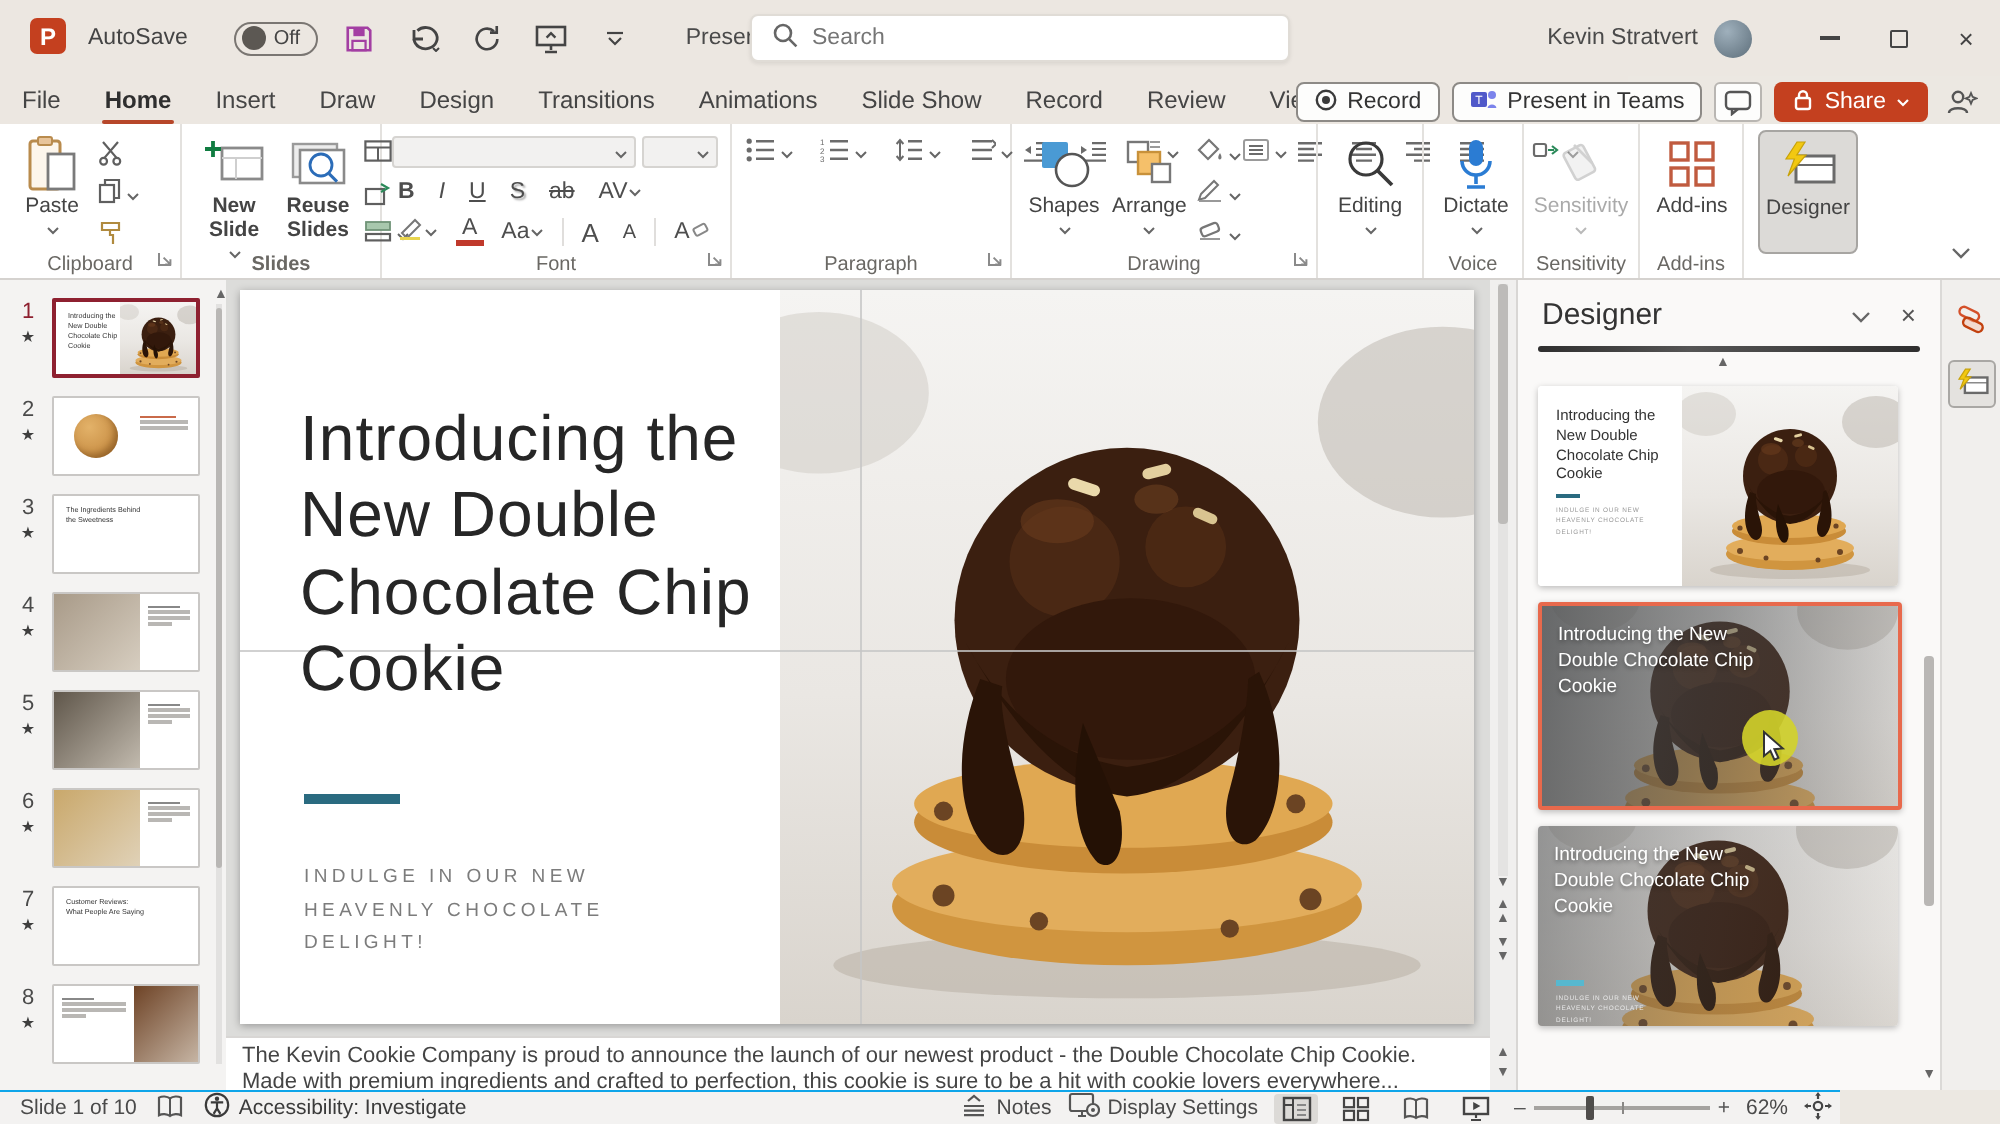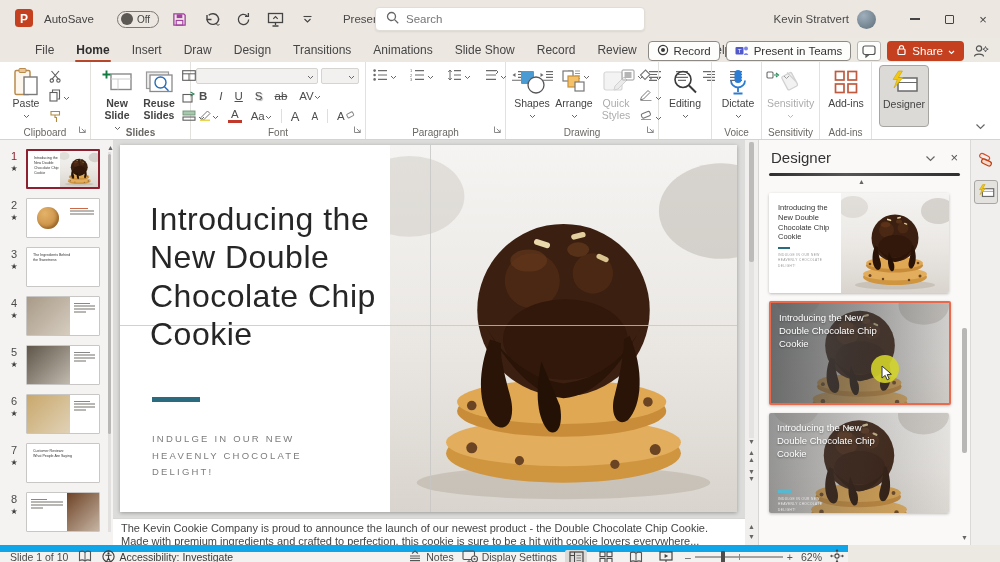--- a/index.html
+++ b/index.html
@@ -18,21 +18,21 @@
 .searchbox{position:absolute;left:375px;top:7px;width:270px;height:24px;background:#fff;border:1px solid #e0dcd6;border-radius:4px;display:flex;align-items:center;gap:7px;padding-left:10px;box-shadow:0 1px 2px rgba(0,0,0,.08);}
 .searchbox input{border:none;outline:none;font-size:11.5px;color:#555;width:200px;background:transparent;}
 .tb-right{position:absolute;right:0;top:0;height:38px;display:flex;align-items:center;}
 .username{font-size:11.5px;color:#4a4a4a;margin-right:8px;}
 .avatar{width:19px;height:19px;border-radius:50%;background:radial-gradient(circle at 35% 30%,#9fb0bc,#5d6e7a);margin-right:22px;}
 .winbtn{width:34px;height:38px;display:flex;align-items:center;justify-content:center;color:#444;font-size:13px;}
 .maxglyph{width:9px;height:9px;border:1px solid #444;border-radius:1px;}
 .minglyph{width:10px;height:1.4px;background:#444;}
 
 
-.tabsrow{position:absolute;top:38px;left:0;width:814px;height:24px;background:#ece7e1;display:flex;align-items:center;padding-left:24px;}
+.tabsrow{position:absolute;top:38px;left:0;width:814px;height:24px;background:#ece7e1;display:flex;align-items:center;}
 .tab{padding:0 11px;font-size:12px;color:#454545;height:24px;display:flex;align-items:center;position:relative;white-space:nowrap;}
 .tab.active{font-weight:bold;color:#2f2f2f;}
 .tab.active::after{content:"";position:absolute;left:10px;right:10px;bottom:0;height:2.5px;background:#b7472a;border-radius:2px;}
 .tabsrow-right{position:absolute;right:8px;top:40px;display:flex;align-items:center;gap:6px;}
 .pillbtn{display:flex;align-items:center;gap:5px;border:1px solid #8d8a86;background:#fdfdfc;border-radius:4px;height:20px;padding:0 8px;font-size:11.5px;color:#333;}
 .sharebtn{display:flex;align-items:center;gap:5px;background:#c4401f;color:#fff;border-radius:4px;height:20px;padding:0 9px;font-size:11.5px;}
 .iconbtn{width:24px;height:20px;border:1px solid #b9b6b2;border-radius:3px;display:flex;align-items:center;justify-content:center;background:#fdfdfc;}
 
 
 .ribbon{position:absolute;top:62px;left:0;width:1000px;height:78px;background:#fff;border-bottom:1px solid #d5d2cf;display:flex;}
@@ -107,21 +107,21 @@
 .dscrollbar{position:absolute;right:3px;top:48px;width:5px;height:330px;}
 .dscrollbar .dthumb{position:absolute;top:140px;width:5px;height:125px;background:#b9b7b5;border-radius:2px;}
 .ddown{position:absolute;right:2px;bottom:4px;}
 
 
 .rightstrip{position:absolute;left:970px;top:0;width:30px;height:405px;background:#f1efed;border-left:1px solid #dbd9d7;display:flex;flex-direction:column;align-items:center;padding-top:8px;gap:8px;}
 .striptab{width:24px;height:24px;display:flex;align-items:center;justify-content:center;border-radius:3px;}
 .striptab.sel{border:1px solid #a9a7a4;background:#e4e2df;}
 
 
-.statusbar{position:absolute;top:545px;left:0;width:848px;height:17px;background:#f3f2f1;border-top:7px solid #0ea5e9;display:flex;align-items:center;font-size:10.5px;color:#4a4a4a;}
+.statusbar{position:absolute;top:545px;left:0;width:920px;height:17px;background:#f3f2f1;border-top:1px solid #0ea5e9;display:flex;align-items:center;font-size:10.5px;color:#4a4a4a;}
 .sb-left{display:flex;align-items:center;gap:10px;padding-left:10px;}
 .sb-right{position:absolute;right:4px;display:flex;align-items:center;gap:8px;}
 .sb-item{display:flex;align-items:center;gap:4px;}
 .viewbtn{width:22px;height:15px;display:flex;align-items:center;justify-content:center;border-radius:2px;}
 .viewbtn.sel{background:#dcdad7;}
 .zoomslider{display:flex;align-items:center;gap:4px;}
 .ztrack{position:relative;width:88px;height:2px;background:#a5a3a0;}
 .znotch{position:absolute;left:50%;top:-2px;width:1px;height:6px;background:#8a8886;}
 .zhandle{position:absolute;left:30%;top:-5px;width:4px;height:12px;background:#4f4d4b;border-radius:1px;}
 .sb-bold{font-weight:normal;color:#3a3a3a;}
@@ -559,29 +559,20 @@
             <svg width="30" height="27" viewBox="0 0 30 27">
               <rect x="4" y="2" width="10" height="10" fill="#fff" stroke="#777" stroke-width="1.2"></rect>
               <rect x="9" y="7" width="11" height="11" fill="#f5c06a" stroke="#c8913a" stroke-width="1.2"></rect>
               <rect x="16" y="13" width="9" height="9" fill="#fff" stroke="#777" stroke-width="1.2"></rect>
             </svg>
           </span>
         <span>Arrange</span>
         <span><svg width="7" height="5" viewBox="0 0 7 5">
               <path d="M1 1l2.5 2.5L6 1" fill="none" stroke="#666" stroke-width="1"></path>
             </svg></span>
-      </div>
-      <div class="bigbtn disabled" style="width:46px;">
-        <span class="ic">
-            <svg width="30" height="27" viewBox="0 0 30 27">
-              <rect x="3" y="3" width="18" height="18" rx="2" fill="#e6e6e6" stroke="#a5a5a5" stroke-width="1.2"></rect>
-              <path d="M14 17l9-9 3 3-9 9-4 1z" fill="#d5d5d5" stroke="#9a9a9a"></path>
-            </svg>
-          </span>
-        <span>Quick Styles</span>
       </div>
       <div class="smallcol">
         <span class="smallbtn">
             <span><svg width="14" height="12" viewBox="0 0 14 12">
                 <path d="M6.5 1l4.5 4.5L6 10.5 1.5 6z" fill="none" stroke="#777" stroke-width="1.1"></path>
                 <path d="M12 7.5c1 1.6 1 3.2-.1 3.2s-1-1.6.1-3.2z" fill="#777"></path>
               </svg></span>
             <span><svg width="7" height="5" viewBox="0 0 7 5">
                 <path d="M1 1l2.5 2.5L6 1" fill="none" stroke="#666" stroke-width="1"></path>
               </svg></span>

